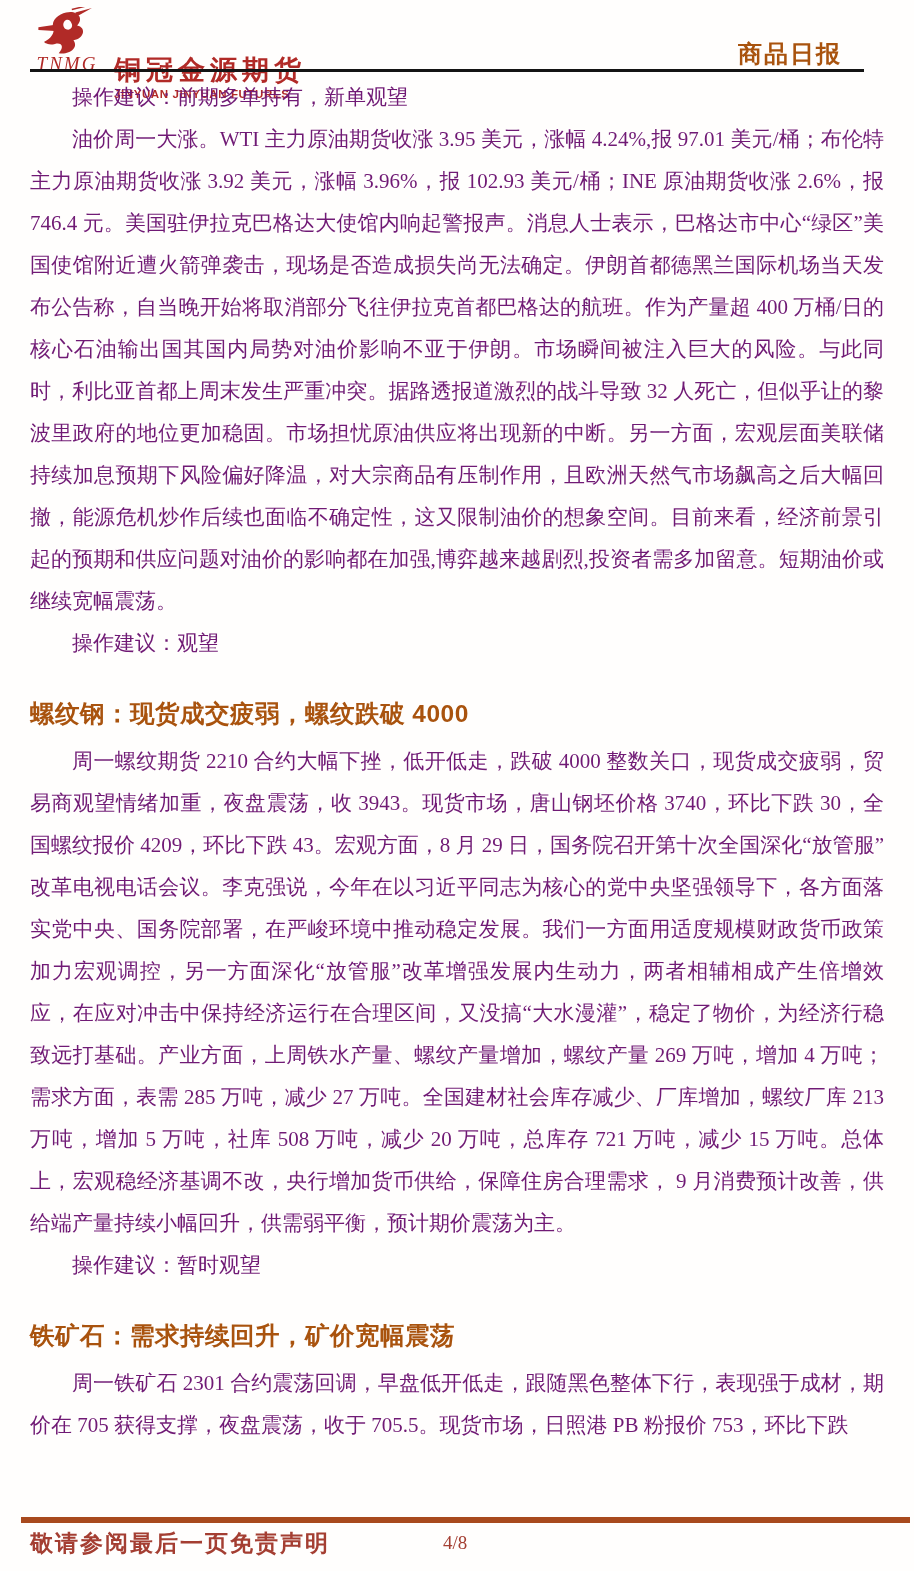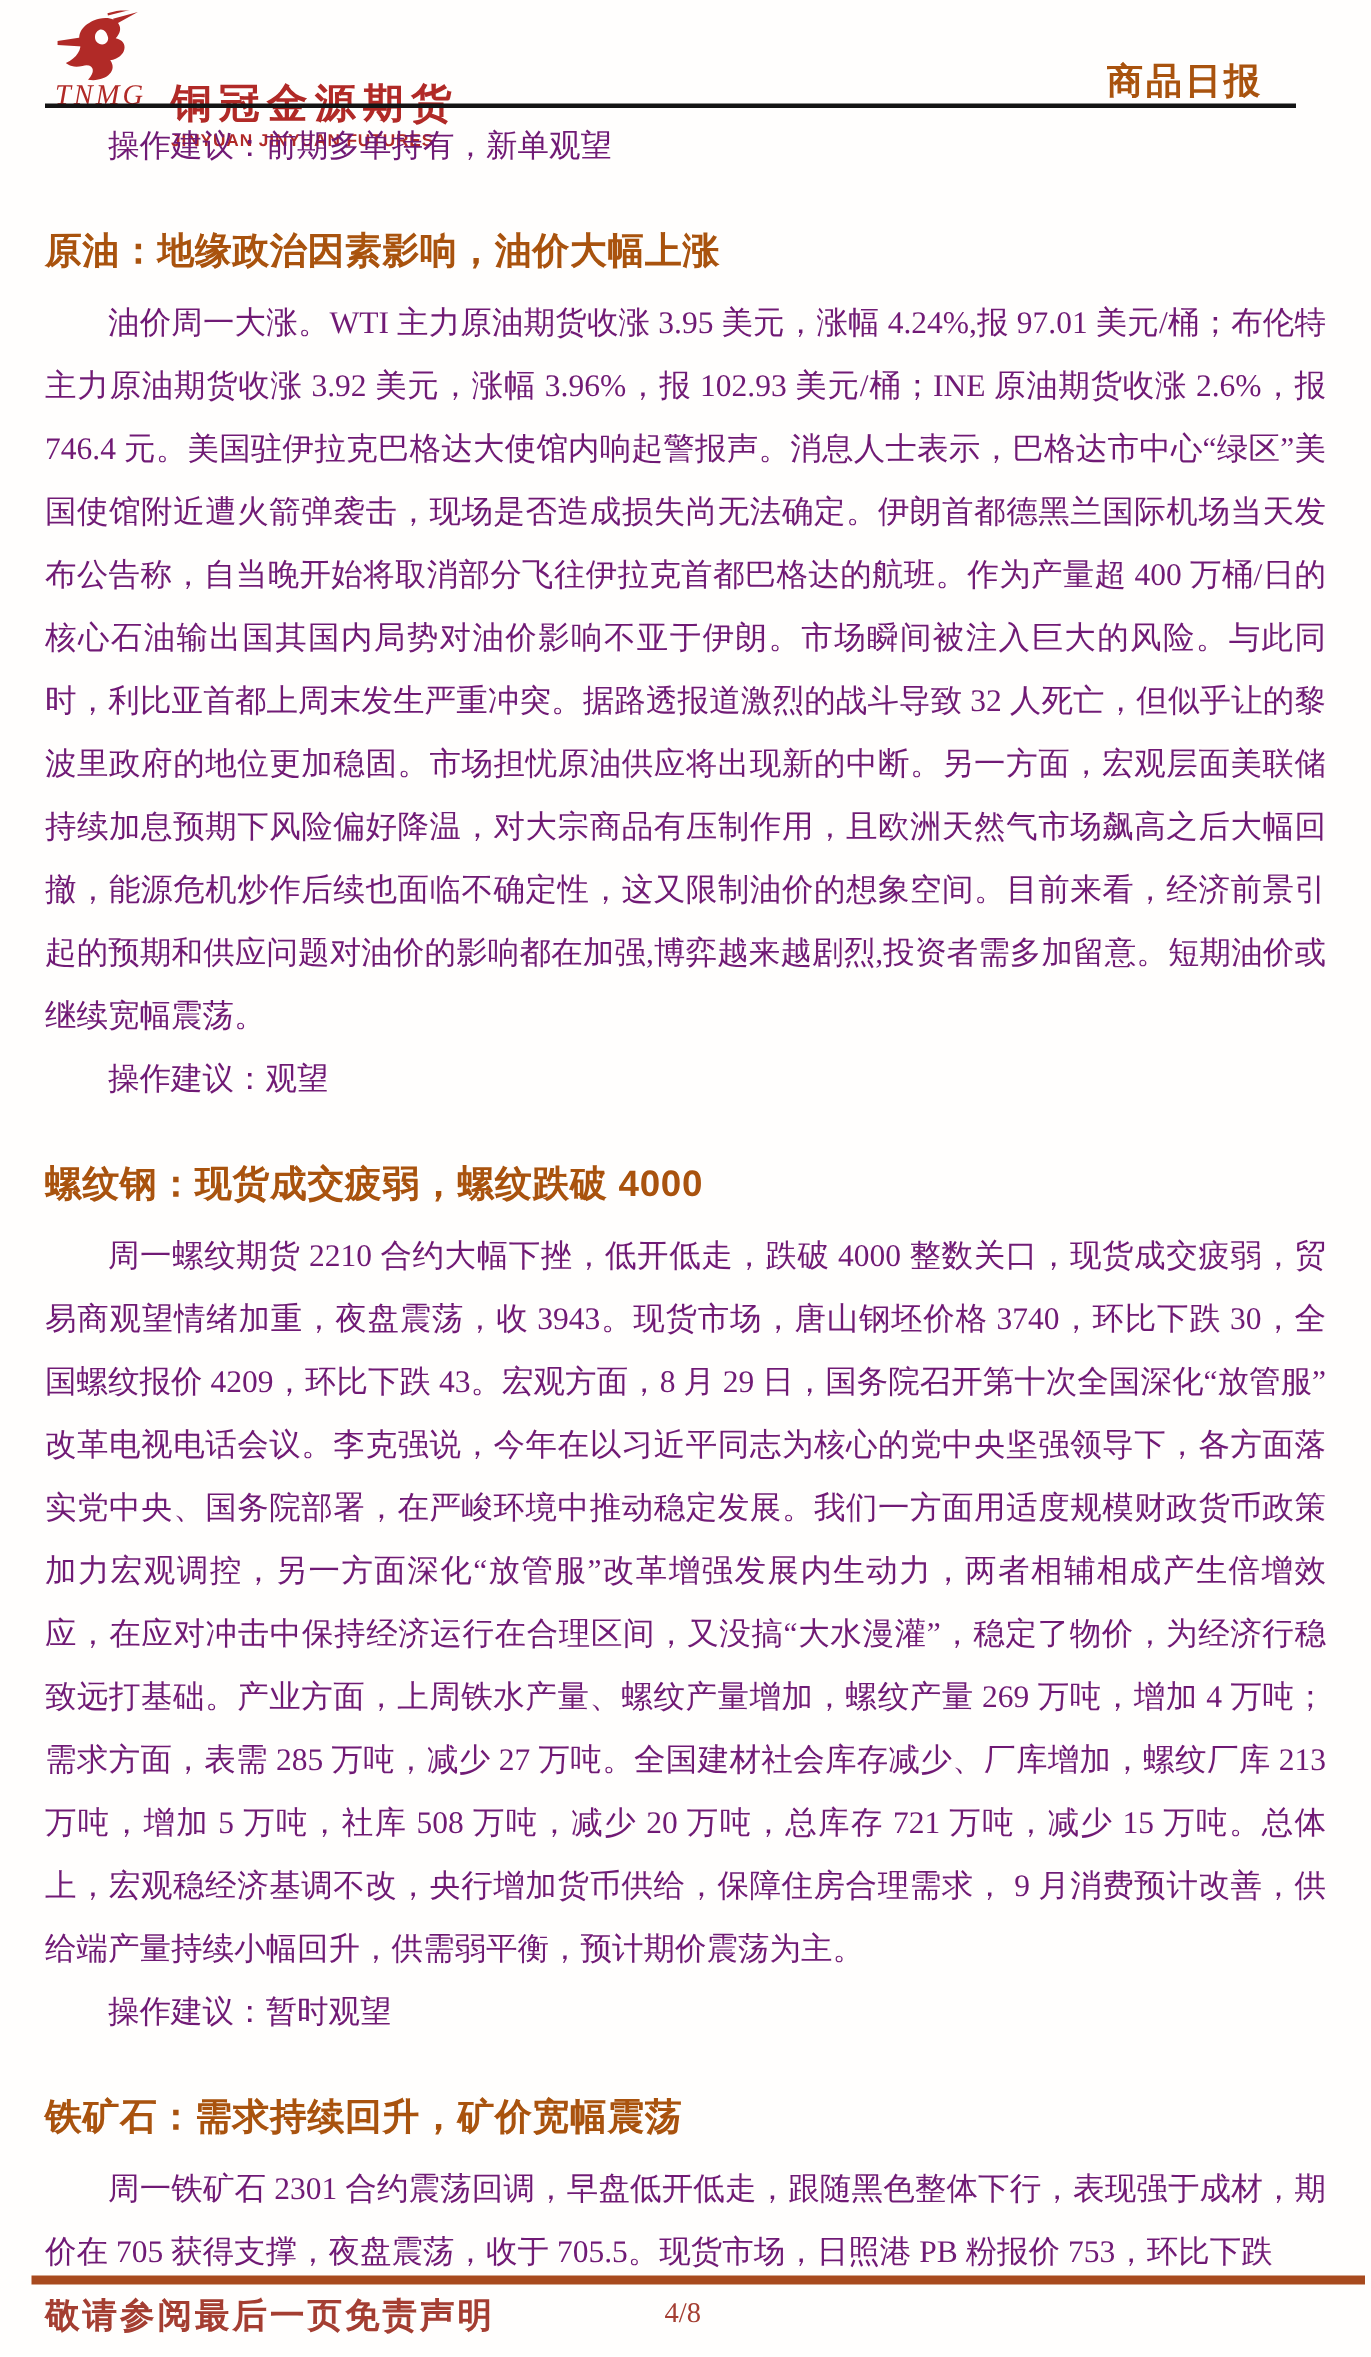--- a/index.html
+++ b/index.html
@@ -98,21 +98,20 @@
       </div>
     </div>
     <div class="report-type">商品日报</div>
     <div class="header-rule"></div>
   </div>
 
   <div class="content">
     <p class="advice">操作建议：前期多单持有，新单观望</p>
 
     <div>
-      <h2 class="section-title">原油：地缘政治因素影响，油价大幅上涨</h2>
       <p class="body-para">油价周一大涨。WTI 主力原油期货收涨 3.95 美元，涨幅 4.24%,报 97.01 美元/桶；布伦特主力原油期货收涨 3.92 美元，涨幅 3.96%，报 102.93 美元/桶；INE 原油期货收涨 2.6%，报 746.4 元。美国驻伊拉克巴格达大使馆内响起警报声。消息人士表示，巴格达市中心“绿区”美国使馆附近遭火箭弹袭击，现场是否造成损失尚无法确定。伊朗首都德黑兰国际机场当天发布公告称，自当晚开始将取消部分飞往伊拉克首都巴格达的航班。作为产量超 400 万桶/日的核心石油输出国其国内局势对油价影响不亚于伊朗。市场瞬间被注入巨大的风险。与此同时，利比亚首都上周末发生严重冲突。据路透报道激烈的战斗导致 32 人死亡，但似乎让的黎波里政府的地位更加稳固。市场担忧原油供应将出现新的中断。另一方面，宏观层面美联储持续加息预期下风险偏好降温，对大宗商品有压制作用，且欧洲天然气市场飙高之后大幅回撤，能源危机炒作后续也面临不确定性，这又限制油价的想象空间。目前来看，经济前景引起的预期和供应问题对油价的影响都在加强,博弈越来越剧烈,投资者需多加留意。短期油价或继续宽幅震荡。</p>
       <p class="advice">操作建议：观望</p>
     </div>
 
     <div>
       <h2 class="section-title">螺纹钢：现货成交疲弱，螺纹跌破 4000</h2>
       <p class="body-para">周一螺纹期货 2210 合约大幅下挫，低开低走，跌破 4000 整数关口，现货成交疲弱，贸易商观望情绪加重，夜盘震荡，收 3943。现货市场，唐山钢坯价格 3740，环比下跌 30，全国螺纹报价 4209，环比下跌 43。宏观方面，8 月 29 日，国务院召开第十次全国深化“放管服”改革电视电话会议。李克强说，今年在以习近平同志为核心的党中央坚强领导下，各方面落实党中央、国务院部署，在严峻环境中推动稳定发展。我们一方面用适度规模财政货币政策加力宏观调控，另一方面深化“放管服”改革增强发展内生动力，两者相辅相成产生倍增效应，在应对冲击中保持经济运行在合理区间，又没搞“大水漫灌”，稳定了物价，为经济行稳致远打基础。产业方面，上周铁水产量、螺纹产量增加，螺纹产量 269 万吨，增加 4 万吨；需求方面，表需 285 万吨，减少 27 万吨。全国建材社会库存减少、厂库增加，螺纹厂库 213 万吨，增加 5 万吨，社库 508 万吨，减少 20 万吨，总库存 721 万吨，减少 15 万吨。总体上，宏观稳经济基调不改，央行增加货币供给，保障住房合理需求， 9 月消费预计改善，供给端产量持续小幅回升，供需弱平衡，预计期价震荡为主。</p>
       <p class="advice">操作建议：暂时观望</p>
     </div>
 

